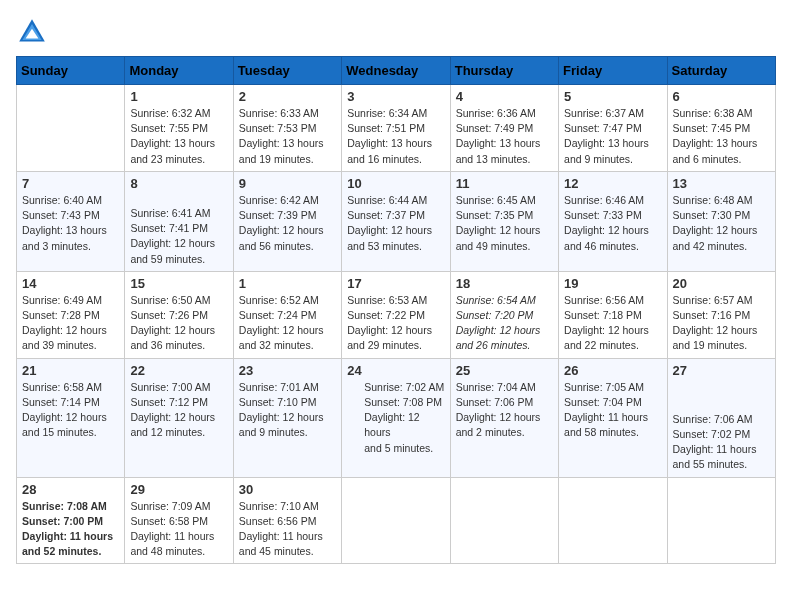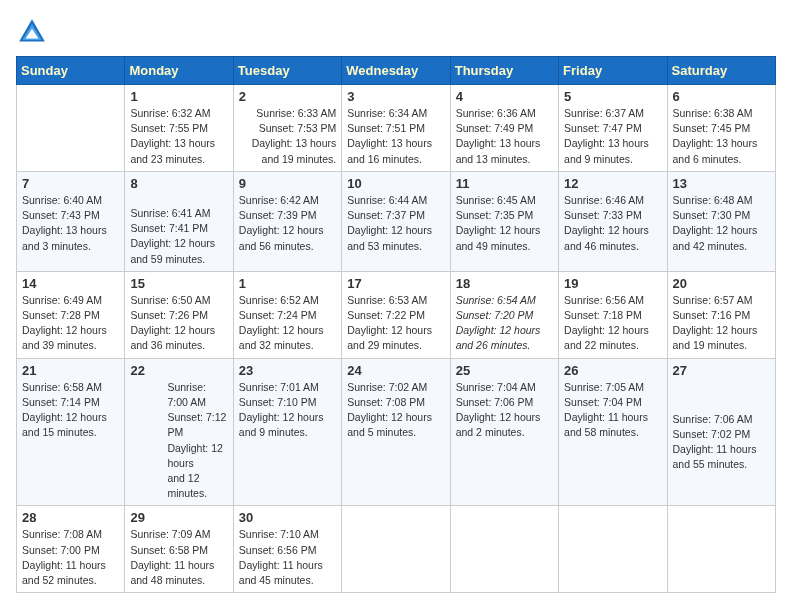--- a/index.html
+++ b/index.html
@@ -44,21 +44,21 @@
       font-size: 14px;
       color: #555;
     }
     .calendar {
       width: 100%;
       border-collapse: collapse;
       border: 1px solid #ccc;
     }
     .calendar th {
       background: #1a6fc4;
-      color: #fef9c3;
+      color: #000000;
       font-size: 13px;
       font-weight: bold;
       padding: 6px 4px;
       text-align: left;
       border: 1px solid #1558a0;
     }
     .calendar td {
       border: 1px solid #ccc;
       vertical-align: top;
       padding: 4px 5px;
@@ -124,21 +124,21 @@
         <td class="empty-cell"></td>
         <td>
           <span class="day-num">1</span>
           <div class="day-info" style="white-space: pre-line;">Sunrise: 6:32 AM
 Sunset: 7:55 PM
 Daylight: 13 hours
 and 23 minutes.</div>
         </td>
         <td>
           <span class="day-num">2</span>
-          <div class="day-info" style="white-space: pre-line; text-align: right;">Sunrise: 6:33 AM
+          <div class="day-info" style="white-space: pre-line;">Sunrise: 6:33 AM
 Sunset: 7:53 PM
 Daylight: 13 hours
 and 19 minutes.</div>
         </td>
         <td>
           <span class="day-num">3</span>
           <div class="day-info" style="white-space: pre-line;">Sunrise: 6:34 AM
 Sunset: 7:51 PM
 Daylight: 13 hours
 and 16 minutes.</div>
@@ -270,35 +270,35 @@
       <tr>
         <td>
           <span class="day-num">21</span>
           <div class="day-info" style="white-space: pre-line;">Sunrise: 6:58 AM
 Sunset: 7:14 PM
 Daylight: 12 hours
 and 15 minutes.</div>
         </td>
         <td>
           <span class="day-num">22</span>
-          <div class="day-info" style="white-space: pre-line; margin-left: 37px;">Sunrise: 7:00 AM
+          <div class="day-info" style="white-space: pre-line;">Sunrise: 7:00 AM
 Sunset: 7:12 PM
 Daylight: 12 hours
 and 12 minutes.</div>
         </td>
         <td>
           <span class="day-num">23</span>
           <div class="day-info" style="white-space: pre-line;">Sunrise: 7:01 AM
 Sunset: 7:10 PM
 Daylight: 12 hours
 and 9 minutes.</div>
         </td>
         <td>
           <span class="day-num">24</span>
-          <div class="day-info" style="white-space: pre-line;">Sunrise: 7:02 AM
+          <div class="day-info" style="white-space: pre-line; margin-left: 17px;">Sunrise: 7:02 AM
 Sunset: 7:08 PM
 Daylight: 12 hours
 and 5 minutes.</div>
         </td>
         <td>
           <span class="day-num">25</span>
           <div class="day-info" style="white-space: pre-line;">Sunrise: 7:04 AM
 Sunset: 7:06 PM
 Daylight: 12 hours
 and 2 minutes.</div>
@@ -314,21 +314,21 @@
           <span class="day-num">27</span>
           <div class="day-info" style="white-space: pre-line; margin-top: 34px;">Sunrise: 7:06 AM
 Sunset: 7:02 PM
 Daylight: 11 hours
 and 55 minutes.</div>
         </td>
       </tr>
       <tr>
         <td>
           <span class="day-num">28</span>
-          <div class="day-info" style="white-space: pre-line;">Sunrise: 7:08 AM
+          <div class="day-info" style="white-space: pre-line; font-weight: bold;">Sunrise: 7:08 AM
 Sunset: 7:00 PM
 Daylight: 11 hours
 and 52 minutes.</div>
         </td>
         <td>
           <span class="day-num">29</span>
           <div class="day-info" style="white-space: pre-line;">Sunrise: 7:09 AM
 Sunset: 6:58 PM
 Daylight: 11 hours
 and 48 minutes.</div>

